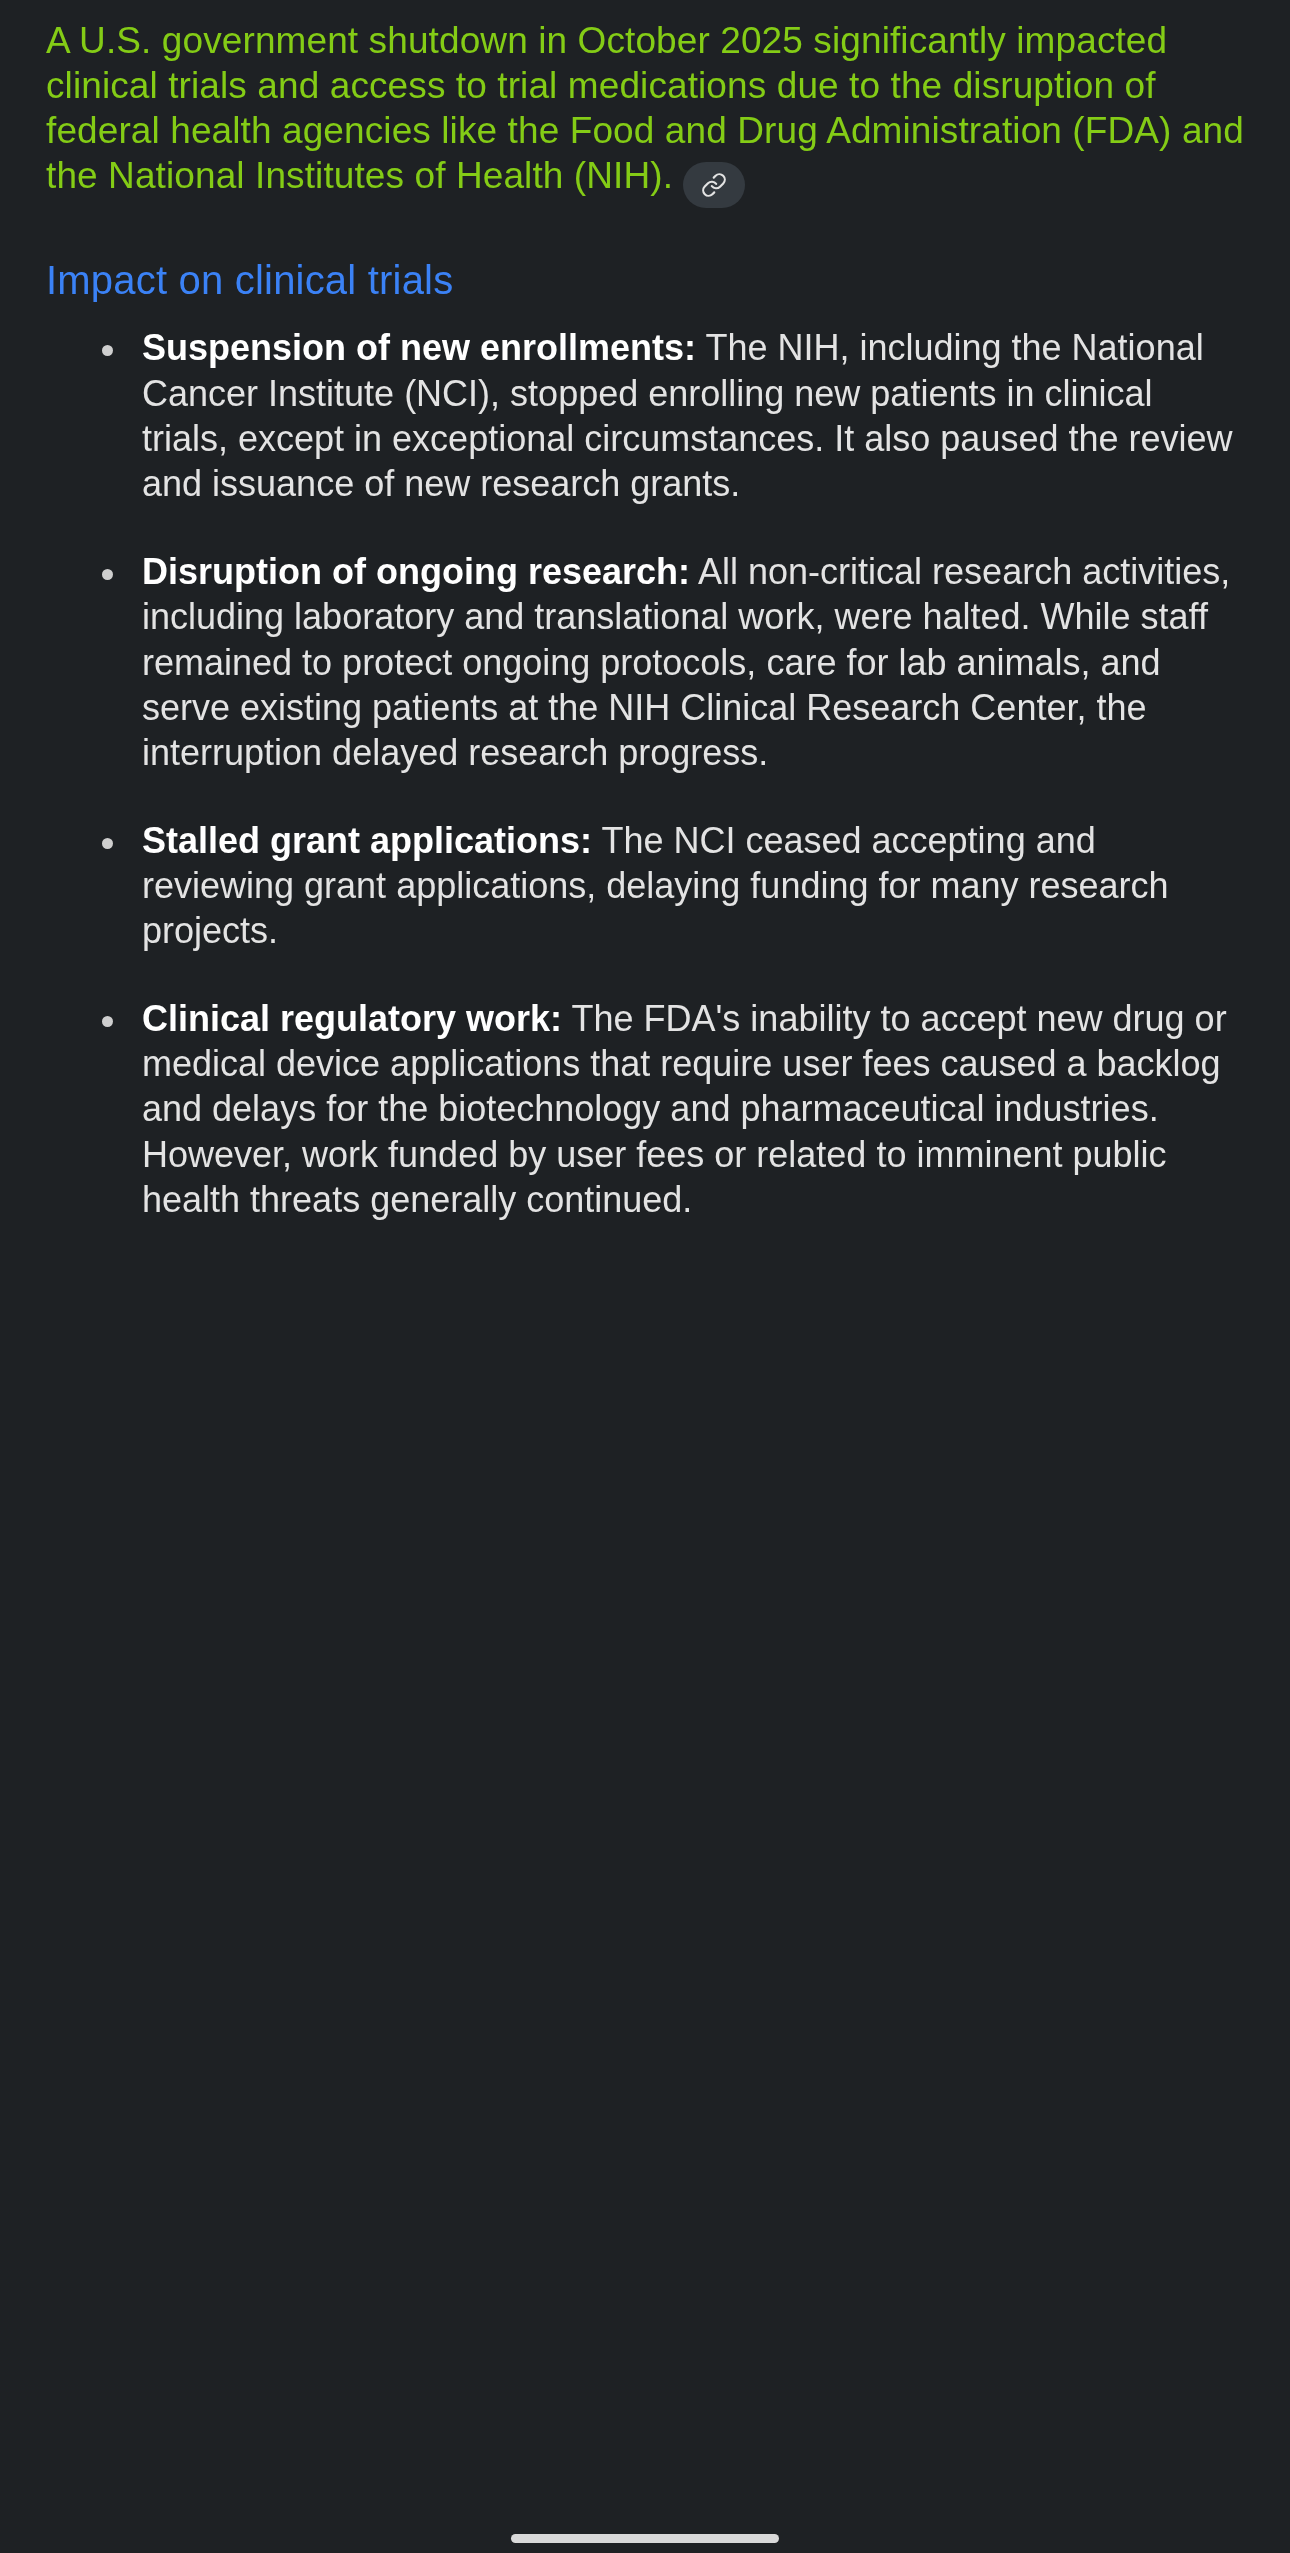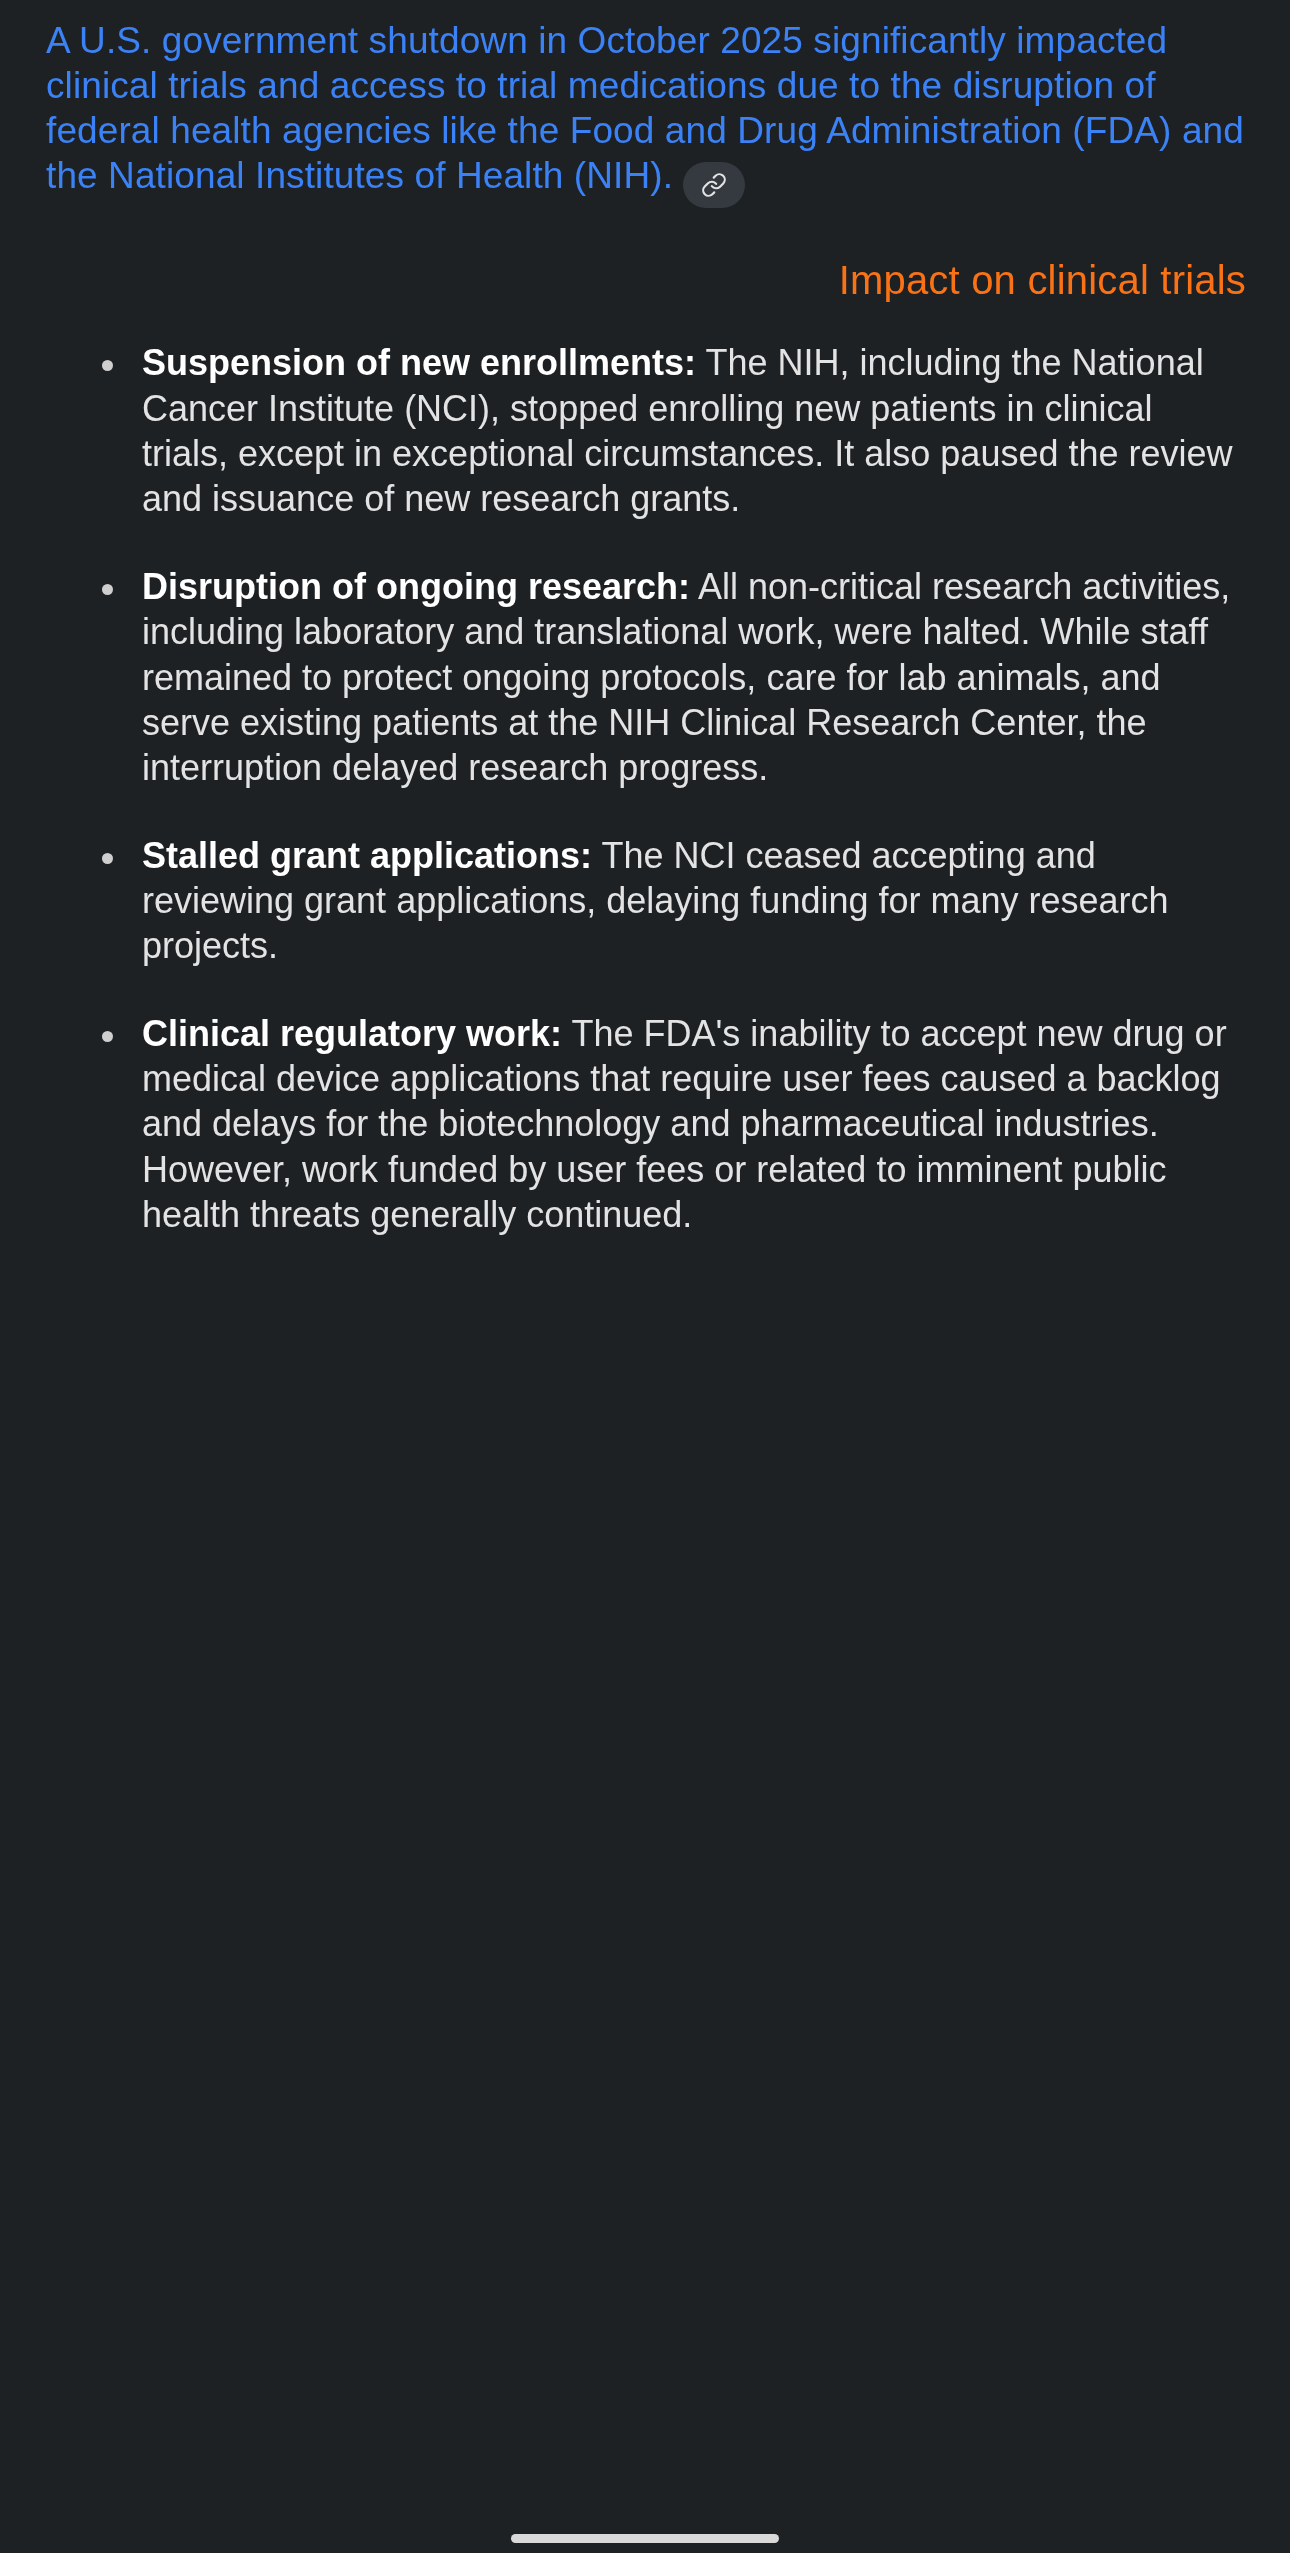--- a/index.html
+++ b/index.html
@@ -19,44 +19,43 @@
     position: relative;
     width: 1290px;
     height: 2553px;
     background: #1e2124;
     box-sizing: border-box;
     padding: 18px 44px 0 46px;
   }
   .intro {
     font-size: 37px;
     line-height: 1.22;
-    color: #3b82f6;
+    color: #84cc16;
     font-weight: 400;
     letter-spacing: 0.1px;
     margin: 0 0 0 0;
   }
   .cite-chip {
     display: inline-flex;
     align-items: center;
     justify-content: center;
     width: 62px;
     height: 46px;
     border-radius: 23px;
     background: #343a40;
     vertical-align: -10px;
     margin-left: 10px;
   }
   .cite-chip svg { display:block; }
   h2.section-title {
     font-size: 40px;
     font-weight: 400;
-    color: #f97316;
-    margin: 50px 0 37px 0;
+    color: #3b82f6;
+    margin: 50px 0 22px 0;
     letter-spacing: 0.2px;
-    text-align: right;
   }
   ul.bullets {
     list-style: none;
     margin: 12px;
     padding: 0;
   }
   ul.bullets li {
     position: relative;
     padding-left: 84px;
     margin-bottom: 42px;

